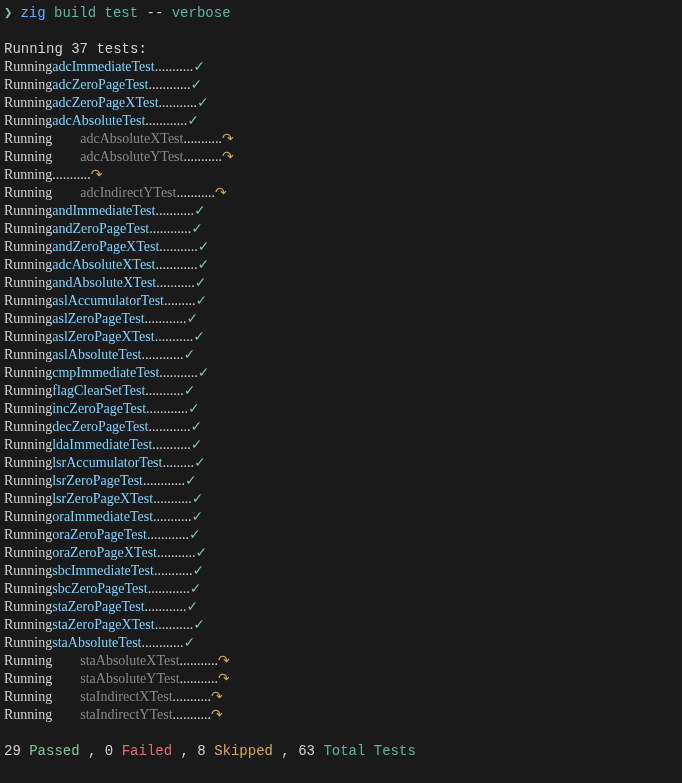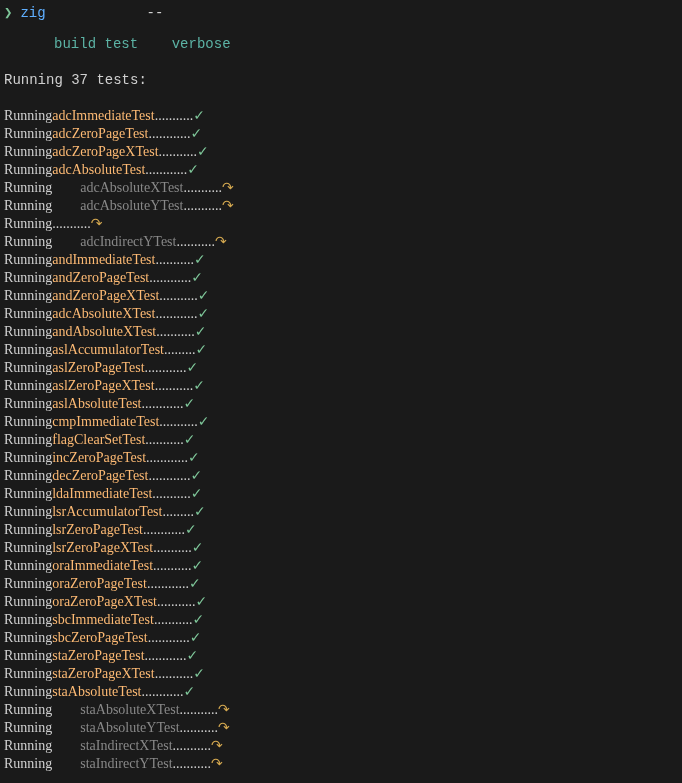--- a/index.html
+++ b/index.html
@@ -23,42 +23,40 @@
     }
     .prompt-chevron {
       color: #7ec699;
       margin-right: 8px;
     }
     .cmd-blue {
       color: #5fafff;
     }
     .cmd-teal {
       color: #5cb3a5;
-      margin-top: 31px;
     }
     .cmd-white {
       color: #d0d0d0;
     }
     .header {
       margin-top: 18px;
-      margin-bottom: 18px;
       color: #d0d0d0;
     }
     .test-line {
       display: flex;
       font-family: Liberation Serif, serif;
     }
     .running {
       color: #d0d0d0;
     }
     .test-name {
       white-space: pre;
     }
     .test-name.passed {
-      color: #fdba74;
+      color: #7dd3fc;
     }
     .test-name.skipped {
       color: #888888;
       padding-left: 28px;
     }
     .dots {
       color: #d0d0d0;
       letter-spacing: 0;
     }
     .check {

